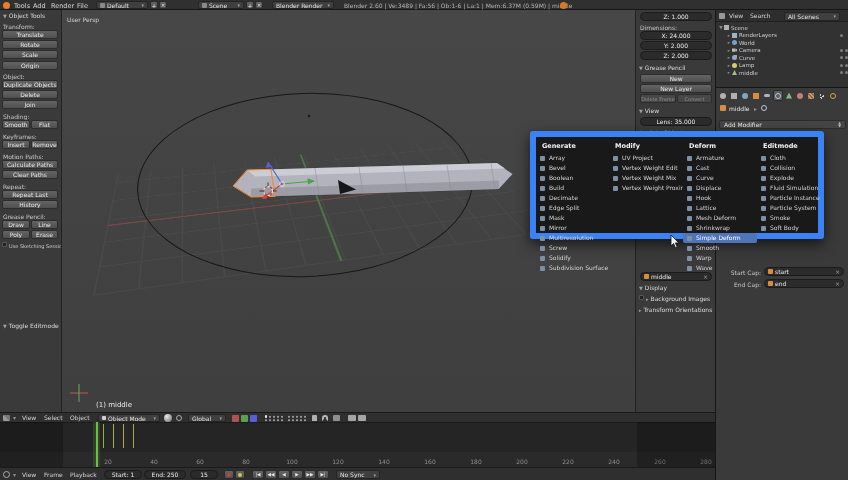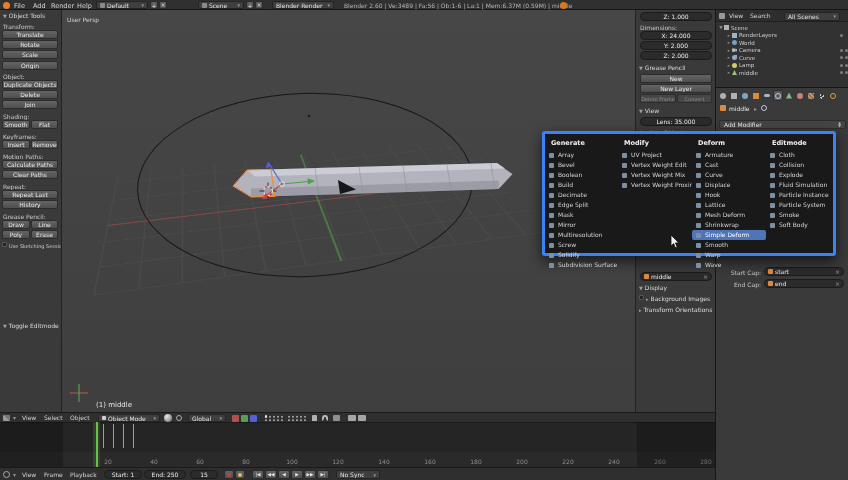--- a/index.html
+++ b/index.html
@@ -37,41 +37,41 @@
   
   .orow{position:absolute;left:0;width:133px;height:7px;display:flex;align-items:center;font-size:5.5px;color:#cfcfcf}
   .oexp{font-size:4.5px;color:#8d8d8d;width:6px;text-align:center}
   .oicn{width:5px;height:5px;margin-right:2px}
   .odots{position:absolute;right:6px;top:2px;width:3px;height:3px;border-radius:50%;background:#7d7d7d;box-shadow:5px 0 0 #7d7d7d,10px 0 0 #7d7d7d}
   
   .ptab{position:absolute;top:2px;width:10px;height:11px;border-radius:2px;display:flex;align-items:center;justify-content:center}
   .ptab.active{background:#5b5b5b;border:1px solid #2b2b2b}
   .ticon{width:6px;height:6px}
   
-  #modmenu{position:absolute;left:542px;top:131px;width:294px;height:125px;background:rgba(24,24,24,0.97);
-           border:3px solid #3b82f6;border-radius:3px;box-shadow:0 5px 14px rgba(0,0,0,0.65);z-index:30}
+  #modmenu{position:absolute;left:530px;top:131px;width:294px;height:108px;background:rgba(24,24,24,0.97);
+           border:6px solid #3b82f6;border-radius:3px;box-shadow:0 5px 14px rgba(0,0,0,0.65);z-index:30}
   .mcol{position:absolute;top:2px}
   .mh{font-size:6.5px;font-weight:bold;color:#f2f2f2;padding:3px 0 3px 6px;white-space:nowrap}
   .mi{position:relative;height:10px;line-height:10px;font-size:6px;color:#d4d4d4;padding-left:13px;white-space:nowrap;overflow:hidden;border-radius:2px}
   .mico{position:absolute;left:4px;top:2.5px;width:5px;height:5px;background:#7d8fa3;border-radius:1px}
   #mcol-deform div.mi:nth-of-type(9){background:#4f74b8;color:#fff}
   .tick{position:absolute;width:1px;background:#a8a84f}
   .updn{display:flex;flex-direction:column;line-height:3px;font-size:3.5px;color:#bbb;margin-left:auto}
 </style>
 </head>
 <body>
 
 <div id="app">
 
   <div id="topbar">
     <div class="abs" style="left:3px;top:1.5px;width:7px;height:7px;border-radius:50%;background:#e77e2d"></div>
-    <span class="menu" style="left:14px;top:1.5px">File</span>
+    <span class="menu" style="left:14px;top:1.5px">Tools</span>
     <span class="menu" style="left:33px;top:1.5px">Add</span>
     <span class="menu" style="left:51px;top:1.5px">Render</span>
-    <span class="menu" style="left:77px;top:1.5px">Help</span>
+    <span class="menu" style="left:77px;top:1.5px">File</span>
     <div class="combo" style="left:96px;top:1px;width:52px;height:8px">
       <span style="width:5px;height:5px;background:#8a8a8a;border-radius:1px"></span>
       <span>Default</span>
       <span class="dn">▾</span>
     </div>
     <div class="btn" style="left:150px;top:1px;width:8px;height:8px">+</div>
     <div class="btn" style="left:159px;top:1px;width:8px;height:8px;font-size:5px">✕</div>
     <div class="combo" style="left:198px;top:1px;width:46px;height:8px">
       <span style="width:5px;height:5px;background:#8a8a8a;border-radius:1px"></span>
       <span>Scene</span>

